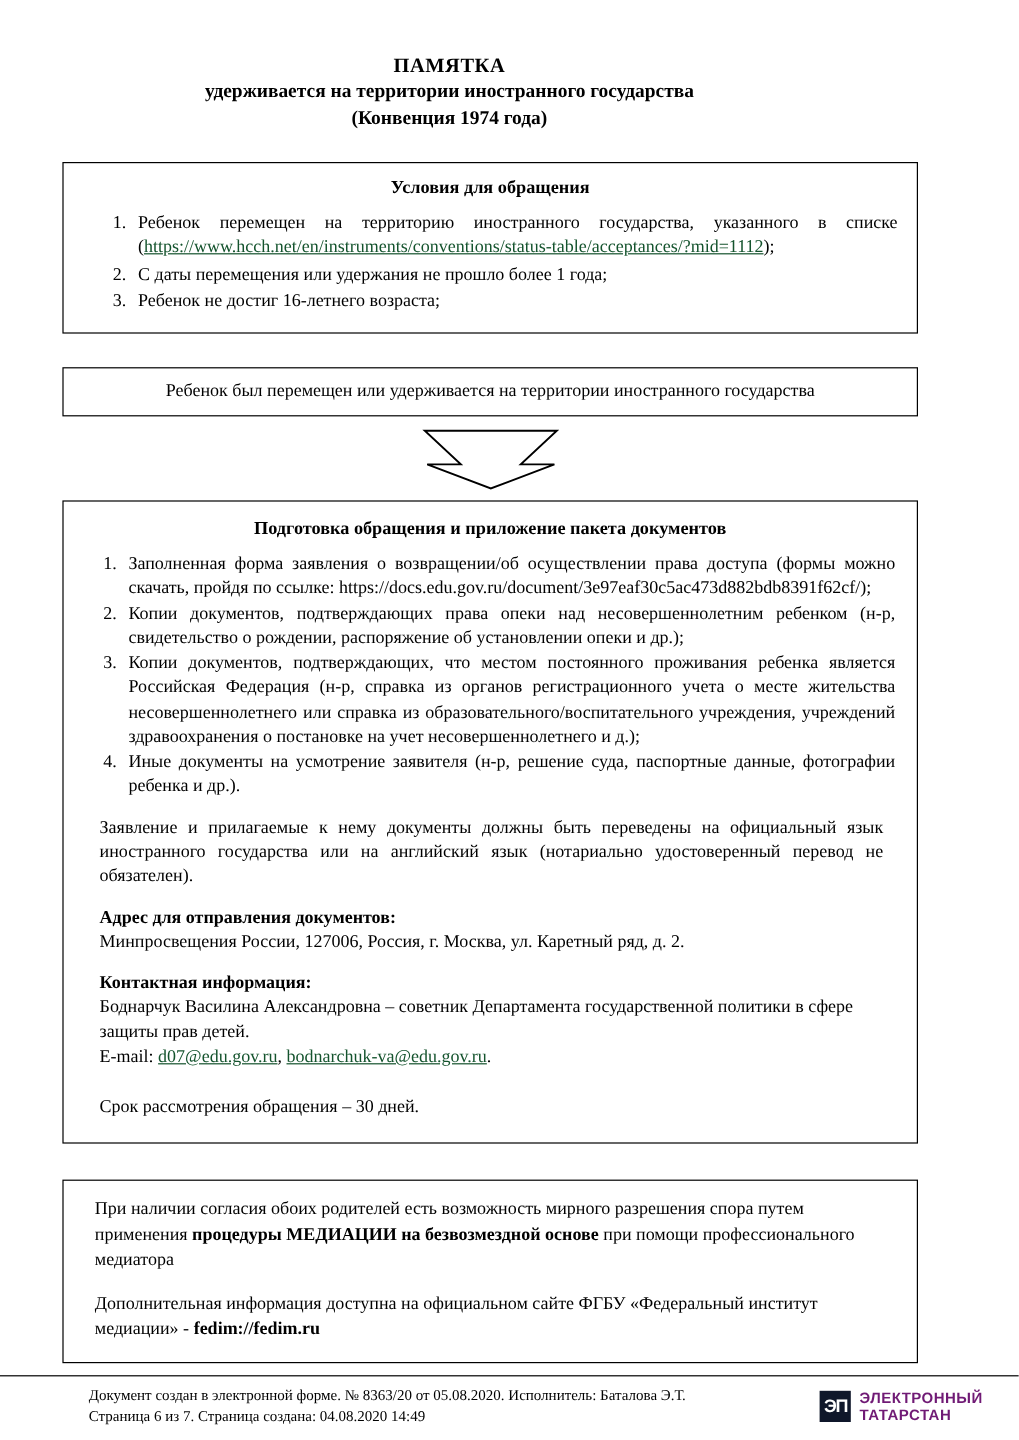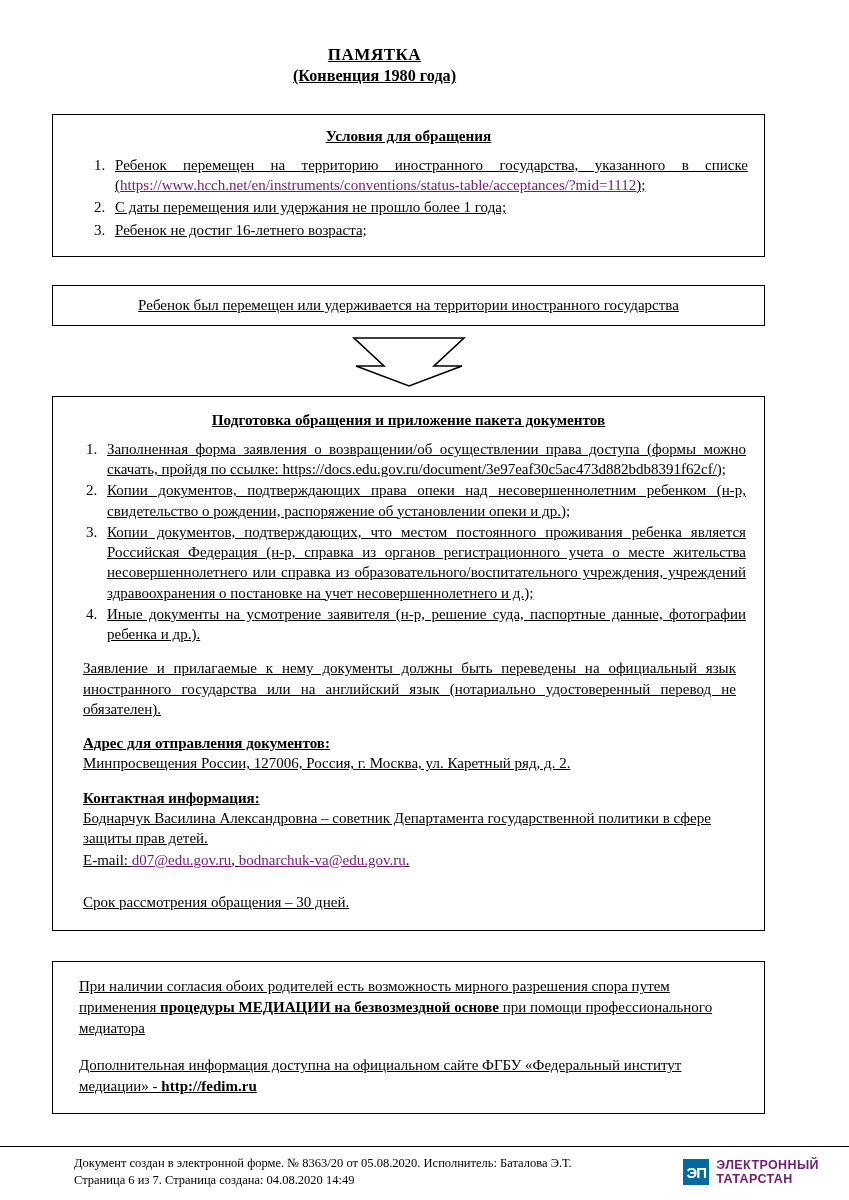--- a/index.html
+++ b/index.html
@@ -13,21 +13,20 @@
     font-family: "Liberation Serif", serif;
     color: #000000;
     position: relative;
   }
   .page {
     width: 749px;
     min-height: 1200px;
     box-sizing: border-box;
     padding: 44px 52px 0 52px;
     position: relative;
-    text-decoration: underline;
   }
   .title-block {
     text-align: center;
     font-weight: bold;
     font-size: 16.5px;
     line-height: 1.32;
     margin-bottom: 26px;
   }
   .title-block .line1 { font-size: 17px; letter-spacing: 0.5px; }
   .title-block .line2,
@@ -55,21 +54,21 @@
     padding-left: 40px;
   }
   ol.num > li {
     font-size: 15px;
     line-height: 1.35;
     margin-bottom: 2px;
     text-align: justify;
     padding-left: 6px;
   }
   .lnk {
-    color: #701a75;
+    color: #14532d;
     text-decoration: underline;
   }
   .box-moved {
     width: 713px;
     margin-top: 28px;
     text-align: center;
     font-size: 15px;
     padding: 11px 0;
   }
   .arrow-wrap {
@@ -135,21 +134,21 @@
     margin-left: 44px;
   }
   .stamp {
     display: flex;
     align-items: center;
     gap: 7px;
   }
   .stamp-mark {
     width: 26px;
     height: 26px;
-    background: #0369a1;
+    background: #0f172a;
     color: #fff;
     font-family: "Liberation Sans", sans-serif;
     font-weight: bold;
     font-size: 15px;
     display: flex;
     align-items: center;
     justify-content: center;
     letter-spacing: -1px;
   }
   .stamp-text {
@@ -161,21 +160,22 @@
     letter-spacing: 0.4px;
   }
 </style>
 </head>
 <body>
 
 <div class="page">
 
   <div class="title-block">
     <div class="line1">ПАМЯТКА</div>
-    <div class="line4">(Конвенция 1980 года)</div>
+    <div class="line3">удерживается на территории иностранного государства</div>
+    <div class="line4">(Конвенция 1974 года)</div>
   </div>
 
   <div class="box box-conditions">
     <div class="box-heading">Условия для обращения</div>
     <ol class="num">
       <li><span>Ребенок перемещен на территорию иностранного государства, указанного в списке (</span><a class="lnk" href="#">https://www.hcch.net/en/instruments/conventions/status-table/acceptances/?mid=1112</a><span>);</span></li>
       <li>С даты перемещения или удержания не прошло более 1 года;</li>
       <li>Ребенок не достиг 16-летнего возраста;</li>
     </ol>
   </div>
@@ -206,21 +206,21 @@
 
     <div class="bold-label">Контактная информация:</div>
     <div class="plain">Боднарчук Василина Александровна – советник Департамента государственной политики в сфере защиты прав детей.</div>
     <div class="plain"><span>E-mail: </span><a class="lnk" href="#">d07@edu.gov.ru</a><span>, </span><a class="lnk" href="#">bodnarchuk-va@edu.gov.ru</a><span>.</span></div>
 
     <div class="plain" style="margin-top:22px;">Срок рассмотрения обращения – 30 дней.</div>
   </div>
 
   <div class="box box-mediation">
     <p><span>При наличии согласия обоих родителей есть возможность мирного разрешения спора путем применения </span><b>процедуры МЕДИАЦИИ на безвозмездной основе</b><span> при помощи профессионального медиатора</span></p>
-    <p><span>Дополнительная информация доступна на официальном сайте ФГБУ «Федеральный институт медиации» - </span><b>http://fedim.ru</b></p>
+    <p><span>Дополнительная информация доступна на официальном сайте ФГБУ «Федеральный институт медиации» - </span><b>fedim://fedim.ru</b></p>
   </div>
 
 </div>
 
 <div class="footer">
   <div class="footer-text">
     <div>Документ создан в электронной форме. № 8363/20 от 05.08.2020. Исполнитель: Баталова Э.Т.</div>
     <div>Страница 6 из 7. Страница создана: 04.08.2020 14:49</div>
   </div>
   <div class="stamp">

